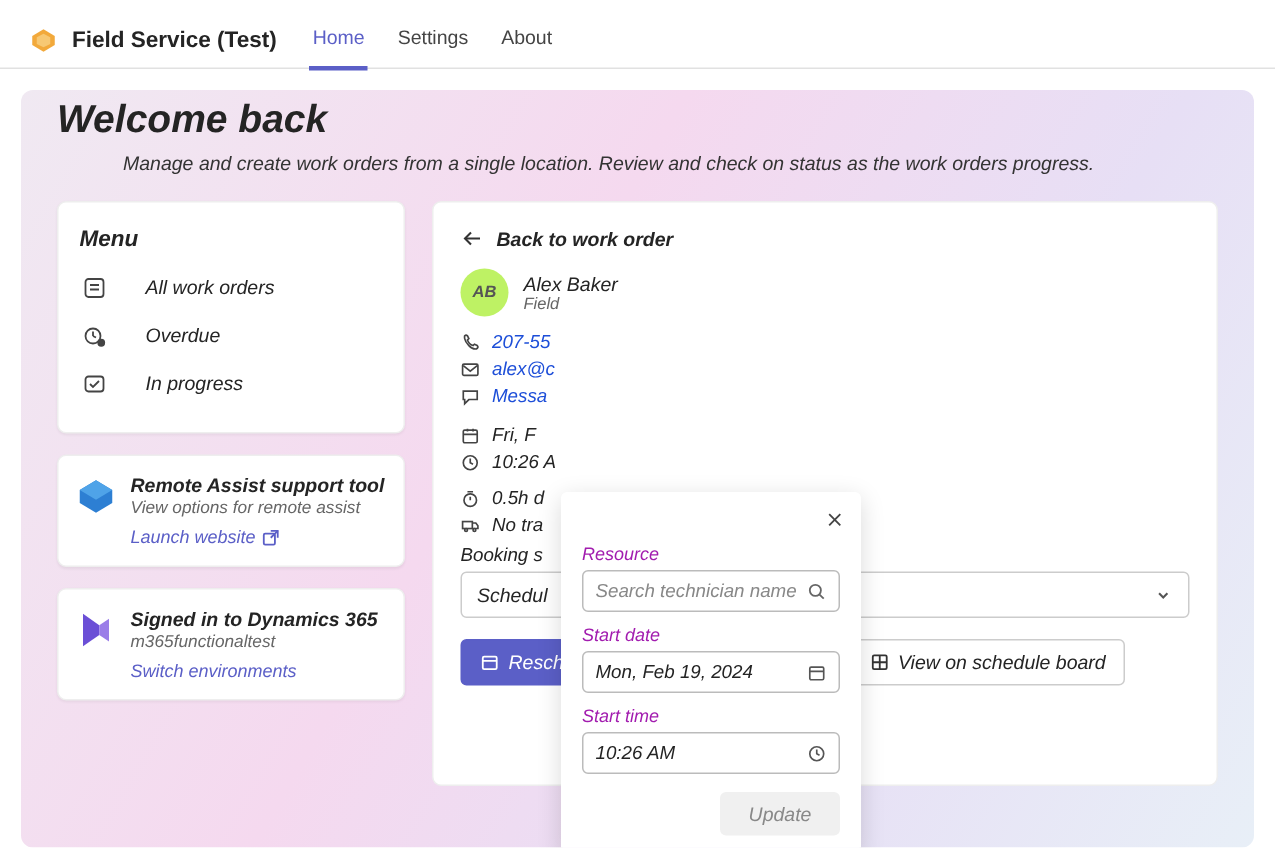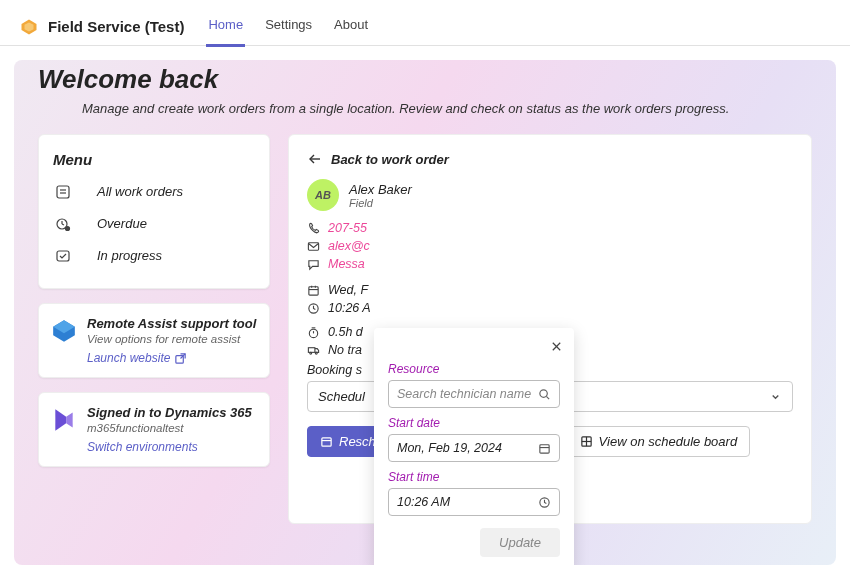--- a/index.html
+++ b/index.html
@@ -92,21 +92,21 @@
     .section-title { font-weight: 600; font-size: 13px; margin-bottom: 10px; }
     .person { display: flex; gap: 10px; align-items: center; margin-bottom: 10px; }
     .avatar {
       width: 32px; height: 32px; border-radius: 50%;
       background: #bef264; display: flex; align-items: center; justify-content: center;
       font-size: 11px; color: #555; font-weight: 600;
     }
     .person-name { font-size: 13px; }
     .person-role { font-size: 11px; color: #666; }
     .contact-row { display: flex; align-items: center; gap: 8px; font-size: 12.5px; margin-bottom: 4px; }
-    .contact-link { color: #ec4899; }
+    .contact-link { color: #1d4ed8; }
     .detail-row { display: flex; align-items: center; gap: 8px; font-size: 12.5px; margin-bottom: 4px; }
     .booking-status-label { font-size: 12.5px; margin-top: 6px; margin-bottom: 4px; }
     .status-select {
       width: 100%;
       border: 1px solid #ccc;
       border-radius: 4px;
       padding: 7px 10px;
       display: flex;
       justify-content: space-between;
       align-items: center;
@@ -276,21 +276,21 @@
         <span class="contact-link">Messa</span>
       </div>
       <div style="height:8px"></div>
       <div class="detail-row">
         <svg class="ico-sm" viewBox="0 0 14 14" fill="none" stroke="#444" stroke-width="1.2">
             <rect x="2" y="3" width="10" height="9" rx="1"></rect>
             <line x1="2" y1="6" x2="12" y2="6"></line>
             <line x1="5" y1="2" x2="5" y2="4"></line>
             <line x1="9" y1="2" x2="9" y2="4"></line>
           </svg>
-        <span>Wed, F</span>
+        <span>Fri, F</span>
       </div>
       <div class="detail-row">
         <svg class="ico-sm" viewBox="0 0 14 14" fill="none" stroke="#444" stroke-width="1.2">
             <circle cx="7" cy="7" r="5"></circle>
             <polyline points="7,4 7,7 9,8"></polyline>
           </svg>
         <span>10:26 A</span>
       </div>
       <div style="height:6px"></div>
       <div class="detail-row">

